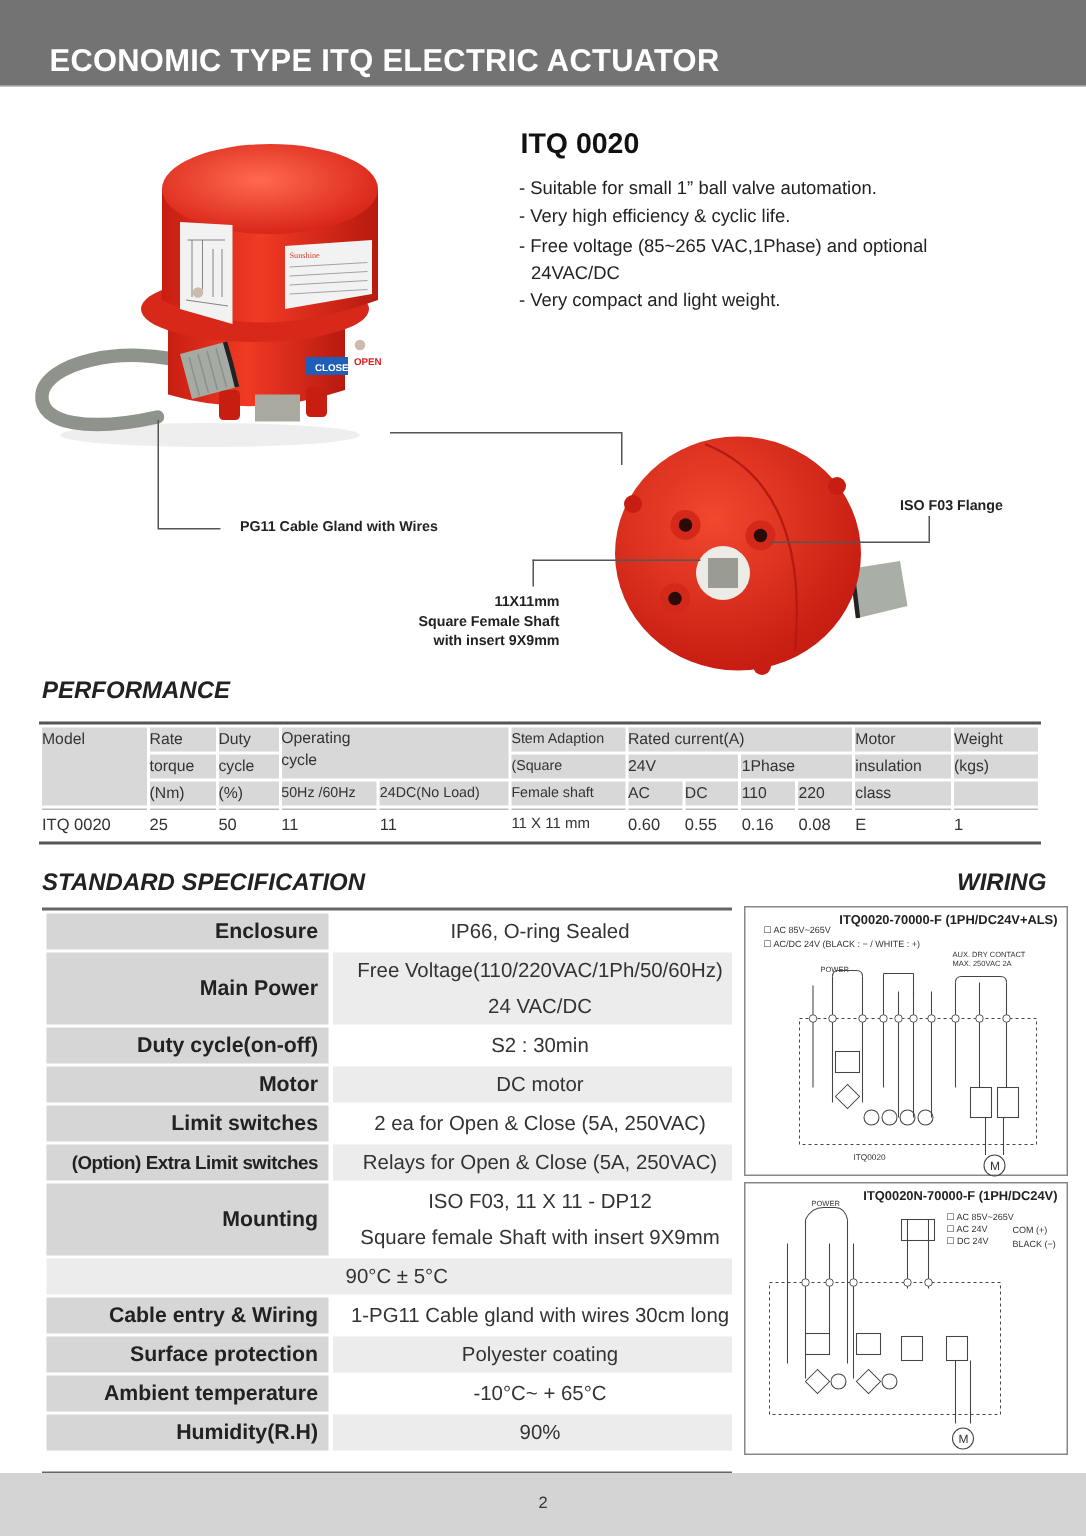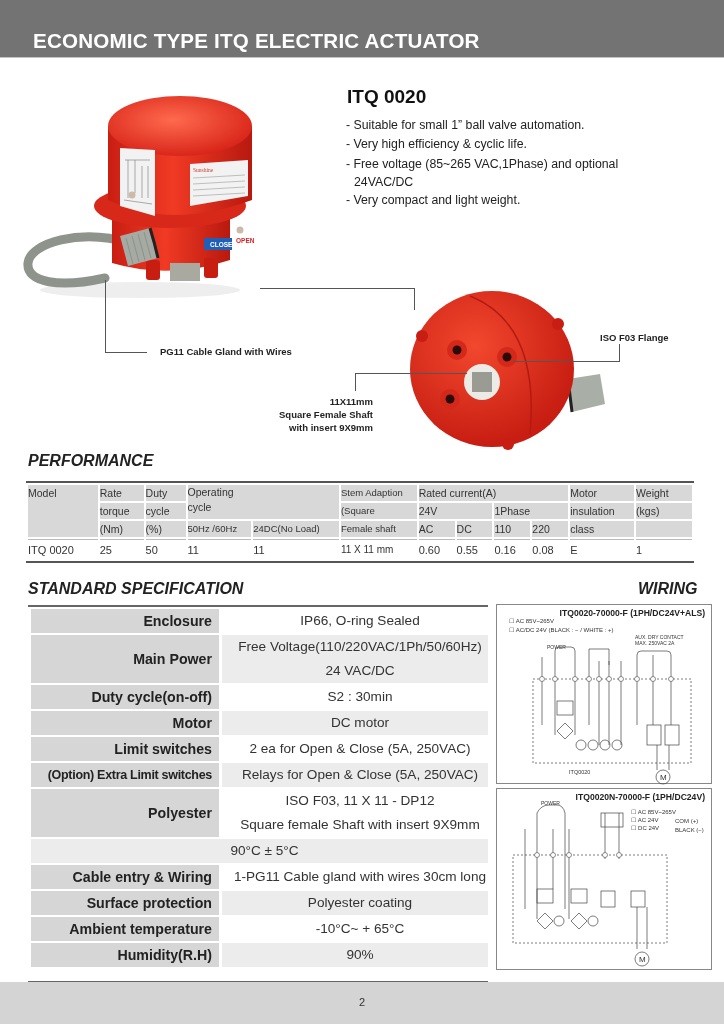--- a/index.html
+++ b/index.html
@@ -272,21 +272,21 @@
         <div class="line">2 ea for Open &amp; Close (5A, 250VAC)</div>
       </div>
   </div>
   <div class="spec-row">
     <div class="spec-key small">(Option) Extra Limit switches</div>
     <div class="spec-val">
         <div class="line">Relays for Open &amp; Close (5A, 250VAC)</div>
       </div>
   </div>
   <div class="spec-row">
-    <div class="spec-key">Polyester</div>
+    <div class="spec-key">Mounting</div>
     <div class="spec-val">
       <div class="line">ISO F03, 11 X 11 - DP12</div>
       <div class="line">Square female Shaft with insert 9X9mm</div>
     </div>
   </div>
   <div class="spec-row">
     <div class="spec-val">
         <div class="line">90°C ± 5°C</div>
       </div>
   </div>

